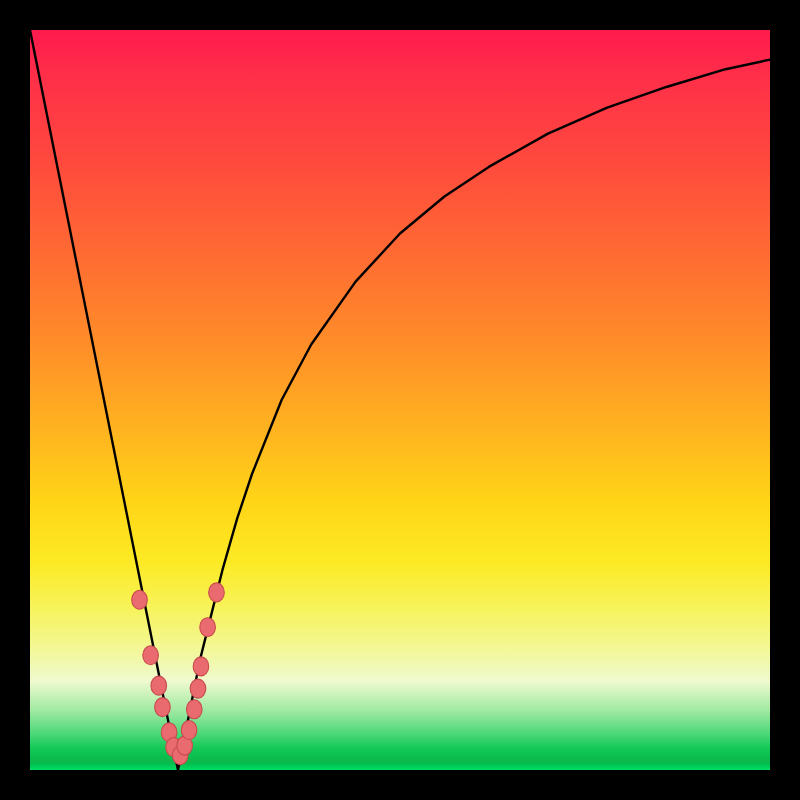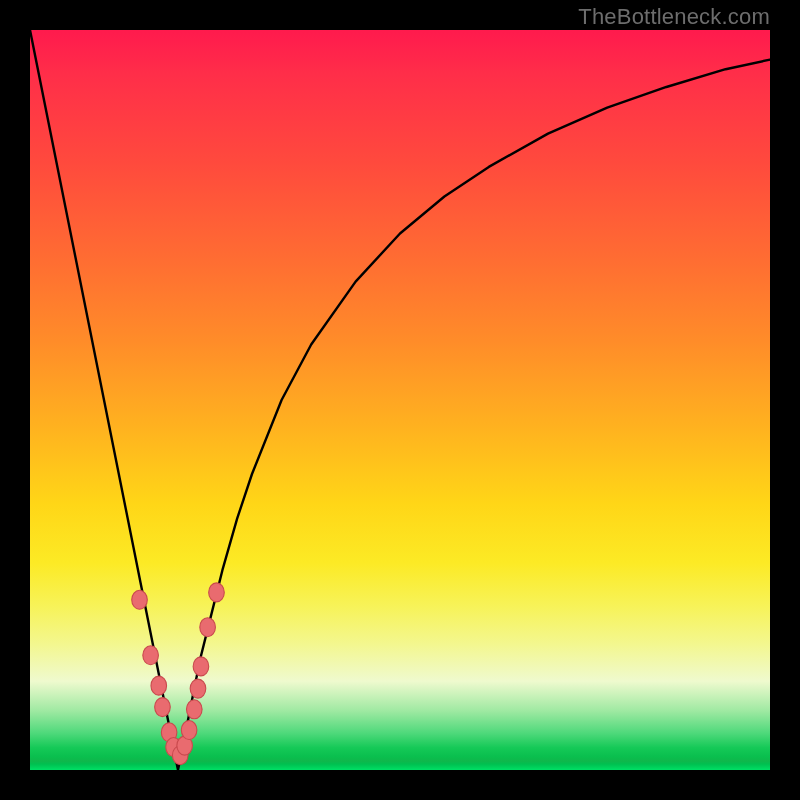--- a/index.html
+++ b/index.html
@@ -64,21 +64,20 @@
     width: 740px;
     height: 740px;
     overflow: visible;
   }
 </style>
 </head>
 <body>
 
 <div class="frame">
 
-  <div class="watermark">TheBottleneck.com</div>
 
   <div class="plot-area">
     <svg class="curve-layer" viewBox="0 0 740 740" preserveAspectRatio="none">
       <path id="curve-path" fill="none" stroke="#000" stroke-width="2.4" stroke-linejoin="round" stroke-linecap="round" d="M0.00 0.00 L14.80 74.00 L29.60 148.00 L44.40 222.00 L59.20 296.00 L74.00 370.00 L88.80 444.00 L103.60 518.00 L111.00 555.00 L118.40 592.00 L125.80 629.00 L133.20 666.00 L140.60 703.00 L144.30 721.50 L148.00 740.00 L151.70 721.50 L155.40 703.00 L162.80 666.00 L170.20 629.00 L177.60 599.40 L192.40 540.20 L207.20 488.40 L222.00 444.00 L251.60 370.00 L281.20 314.50 L325.60 251.60 L370.00 203.50 L414.40 166.50 L458.80 136.90 L518.00 103.60 L577.20 77.70 L636.40 56.98 L695.60 39.22 L740.00 29.60"></path>
       <g id="markers-group">
           <ellipse cx="109.52" cy="569.80" rx="7.8" ry="9.5" fill="#e96b6f" stroke="#c94a4e" stroke-width="1.1"></ellipse>
           <ellipse cx="120.62" cy="625.30" rx="7.8" ry="9.5" fill="#e96b6f" stroke="#c94a4e" stroke-width="1.1"></ellipse>
           <ellipse cx="128.76" cy="655.64" rx="7.8" ry="9.5" fill="#e96b6f" stroke="#c94a4e" stroke-width="1.1"></ellipse>
           <ellipse cx="132.46" cy="677.10" rx="7.8" ry="9.5" fill="#e96b6f" stroke="#c94a4e" stroke-width="1.1"></ellipse>
           <ellipse cx="139.12" cy="702.26" rx="7.8" ry="9.5" fill="#e96b6f" stroke="#c94a4e" stroke-width="1.1"></ellipse>

